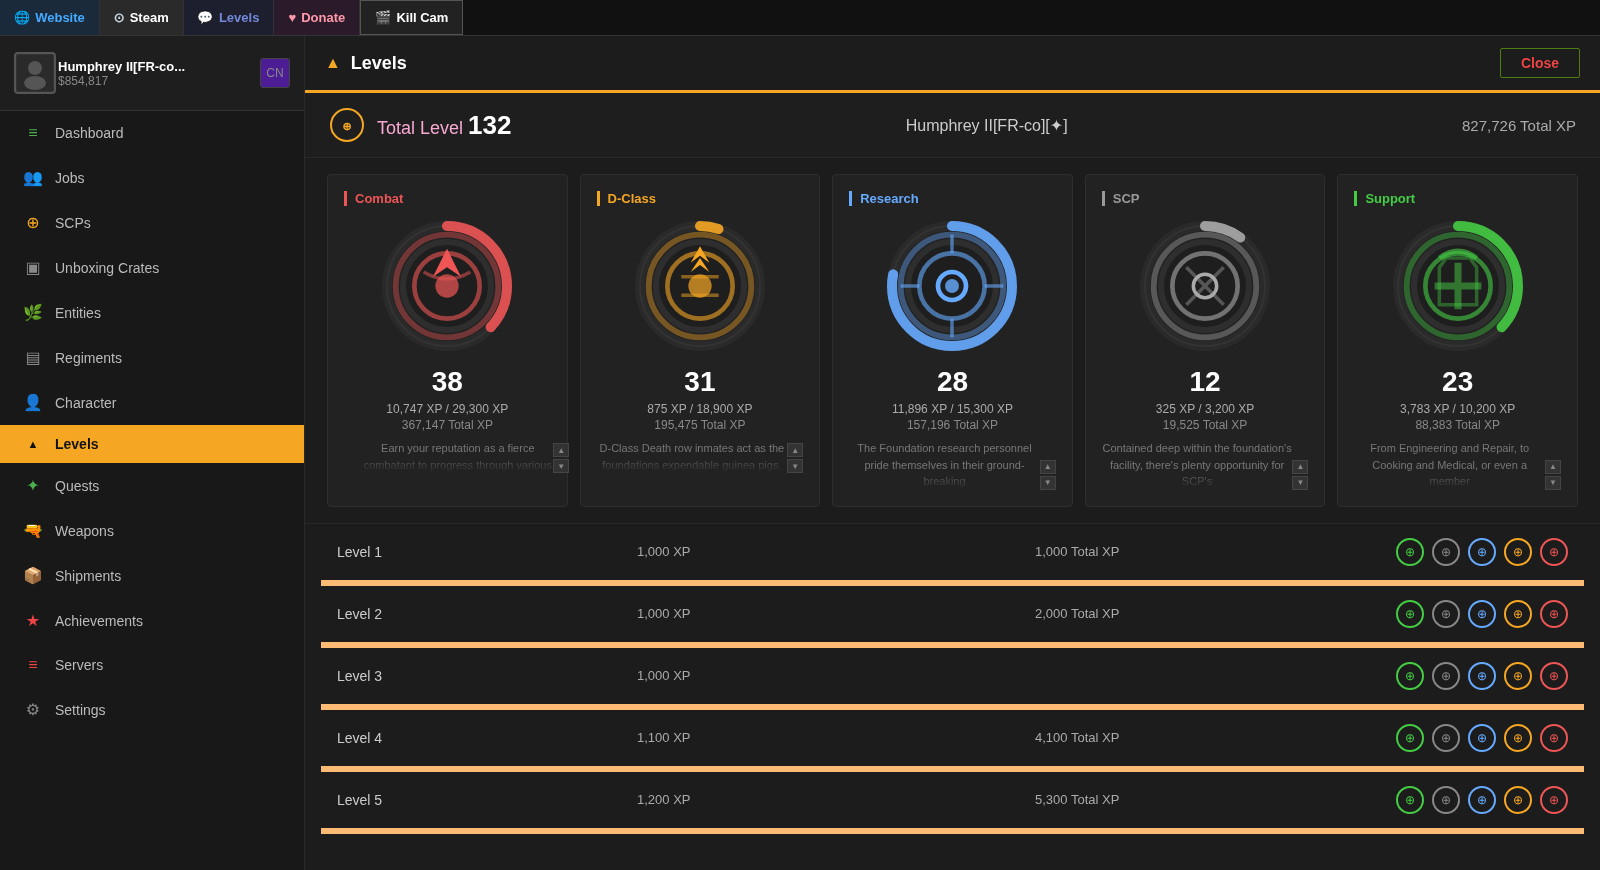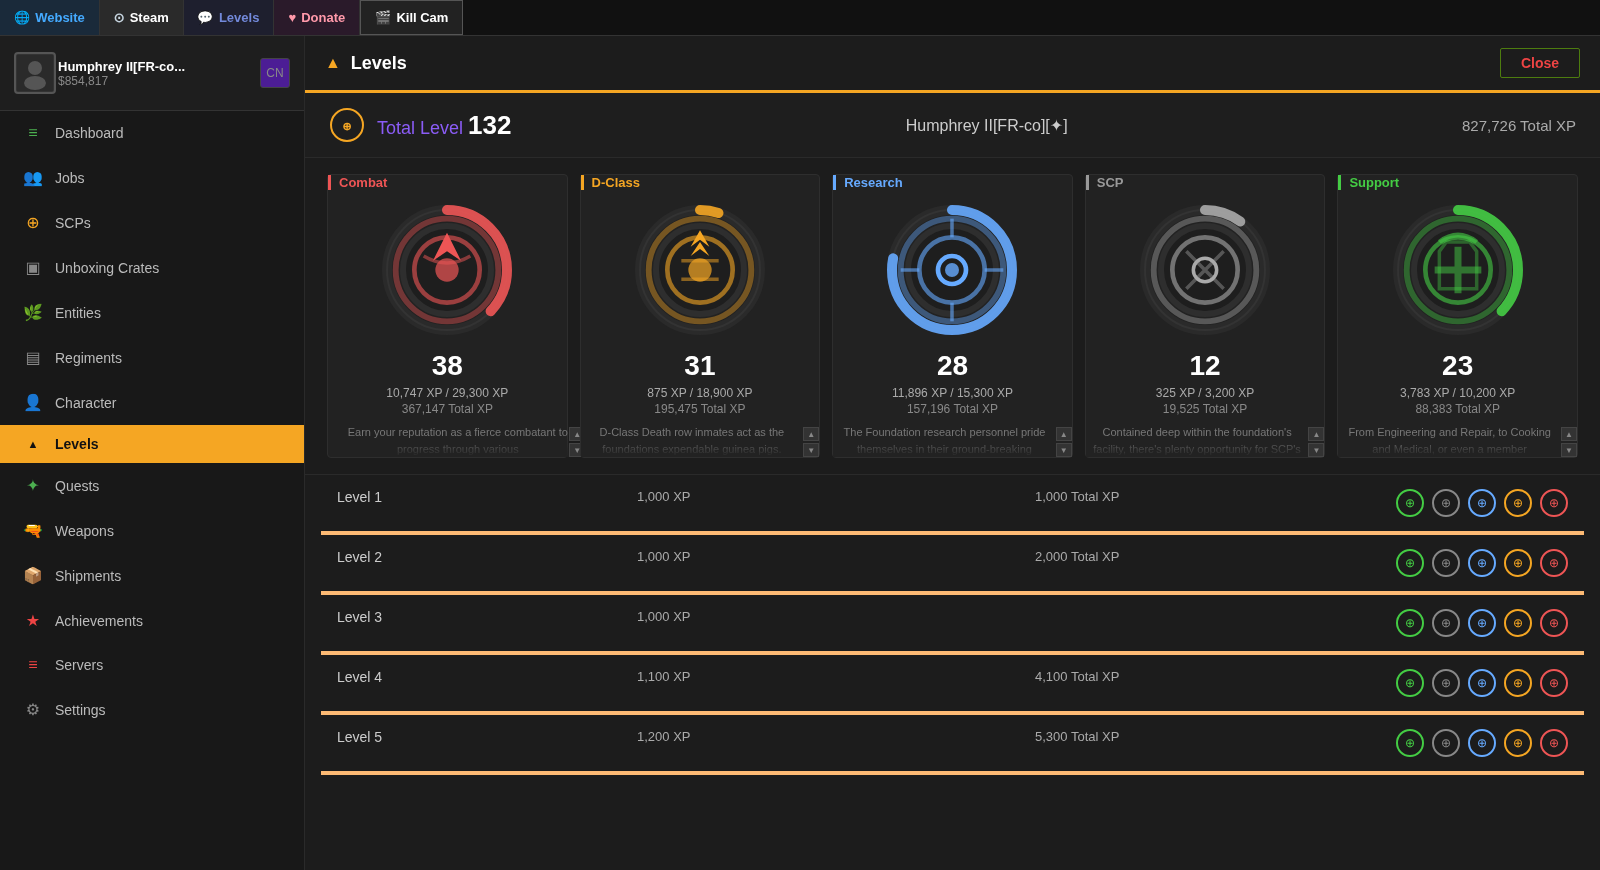--- a/index.html
+++ b/index.html
@@ -49,21 +49,21 @@
     
     #player-card { display: flex; align-items: center; justify-content: space-between; padding: 14px 24px; background: #1e1e1e; border-bottom: 1px solid #2a2a2a; }
     #player-card-left { display: flex; align-items: center; gap: 12px; }
     #player-level-icon { width: 36px; height: 36px; }
     #player-total-level { font-size: 22px; font-weight: 700; color: #fff; }
     #player-name-center { font-size: 16px; color: #ccc; }
     #player-total-xp { font-size: 16px; color: #aaa; }
 
     
     #category-row { display: flex; gap: 0; padding: 16px; background: #1c1c1c; border-bottom: 1px solid #2a2a2a; overflow-x: auto; }
-    .cat-card { flex: 1; background: #222; border: 1px solid #2e2e2e; border-radius: 4px; margin: 0 6px; padding: 0; display: flex; flex-direction: column; align-items: center; min-width: 200px; }
+    .cat-card { flex: 1; background: #222; border: 1px solid #2e2e2e; border-radius: 4px; margin: 0 6px; padding: 16px; display: flex; flex-direction: column; align-items: center; min-width: 200px; }
     .cat-label { font-size: 13px; font-weight: 600; color: #bbb; align-self: flex-start; padding-left: 6px; border-left: 3px solid #888; padding-left: 8px; margin-bottom: 10px; }
     .cat-label.combat { border-color: #e55; color: #e55; }
     .cat-label.dclass { border-color: #f5a623; color: #f5a623; }
     .cat-label.research { border-color: #6af; color: #6af; }
     .cat-label.scp { border-color: #999; color: #999; }
     .cat-label.support { border-color: #4c4; color: #4c4; }
 
     .ring-container { width: 140px; height: 140px; position: relative; display: flex; align-items: center; justify-content: center; margin-bottom: 10px; }
     .ring-container svg { position: absolute; top: 0; left: 0; width: 140px; height: 140px; }
     .ring-icon { width: 70px; height: 70px; display: flex; align-items: center; justify-content: center; z-index: 1; }
@@ -71,21 +71,21 @@
     .cat-level-num { font-size: 28px; font-weight: 700; color: #fff; margin-bottom: 4px; }
     .cat-xp-current { font-size: 12px; color: #aaa; margin-bottom: 2px; }
     .cat-xp-total { font-size: 12px; color: #888; margin-bottom: 8px; }
     .cat-desc { font-size: 11px; color: #777; text-align: center; line-height: 1.5; max-height: 60px; overflow: hidden; position: relative; }
     .cat-desc::after { content: ''; position: absolute; bottom: 0; left: 0; right: 0; height: 20px; background: linear-gradient(transparent, #222); }
     .scroll-indicator { display: flex; flex-direction: column; gap: 2px; align-self: flex-end; }
     .scroll-btn { width: 16px; height: 14px; background: #333; border: 1px solid #444; cursor: pointer; display: flex; align-items: center; justify-content: center; font-size: 8px; color: #888; }
 
     
     #levels-table { flex: 1; overflow-y: auto; padding: 0 16px; }
-    .level-row { display: flex; align-items: flex-start; padding: 14px 16px; border-bottom: 4px solid #fdba74; }
+    .level-row { display: flex; align-items: center; padding: 14px 16px; border-bottom: 6px solid #fdba74; }
     .level-name { flex: 0 0 300px; font-size: 14px; color: #ccc; font-weight: 500; }
     .level-xp { flex: 1; font-size: 13px; color: #aaa; }
     .level-total-xp { flex: 1; font-size: 13px; color: #aaa; margin-left: 45px; }
     .level-icons { display: flex; gap: 8px; align-items: center; flex: 0 0 180px; justify-content: flex-end; }
     .level-icon-badge { width: 28px; height: 28px; border-radius: 50%; border: 2px solid; display: flex; align-items: center; justify-content: center; font-size: 12px; }
     .li-green { border-color: #4c4; color: #4c4; }
     .li-grey { border-color: #888; color: #888; }
     .li-blue { border-color: #6af; color: #6af; }
     .li-orange { border-color: #f5a623; color: #f5a623; }
     .li-red { border-color: #e55; color: #e55; }
@@ -212,21 +212,21 @@
     </div>
 
     <div id="player-card" data-name="player-card">
       <div id="player-card-left" data-name="player-card-left">
         <div id="player-level-icon" data-name="player-level-icon">
           <svg viewBox="0 0 36 36" width="36" height="36">
             <circle cx="18" cy="18" r="16" stroke="#f5a623" stroke-width="2" fill="none"></circle>
             <text x="18" y="23" text-anchor="middle" fill="#f5a623" font-size="11" font-weight="bold">⊕</text>
           </svg>
         </div>
-        <span id="player-total-level" data-name="player-total-level"><span style="font-size:18px; color:#8b5cf6; font-weight:400;">Total Level </span><span style="font-size:26px; font-weight:700; color:#fff;">132</span></span>
+        <span id="player-total-level" data-name="player-total-level"><span style="font-size:18px; color:#f9a8d4; font-weight:400;">Total Level </span><span style="font-size:26px; font-weight:700; color:#fff;">132</span></span>
       </div>
       <div id="player-name-center" data-name="player-name" style="font-size:16px; color:#ccc;">Humphrey II[FR-co][✦]</div>
       <div id="player-total-xp" data-name="player-total-xp" style="font-size:15px; color:#aaa;">827,726 Total XP</div>
     </div>
 
     <div id="category-row" data-name="category-cards-row">
     <div class="cat-card" data-name="cat-card-combat">
     <div class="cat-label combat" data-name="cat-label-combat">Combat</div>
     <div class="ring-container" data-name="ring-combat">
       <svg viewBox="0 0 140 140" width="140" height="140">

